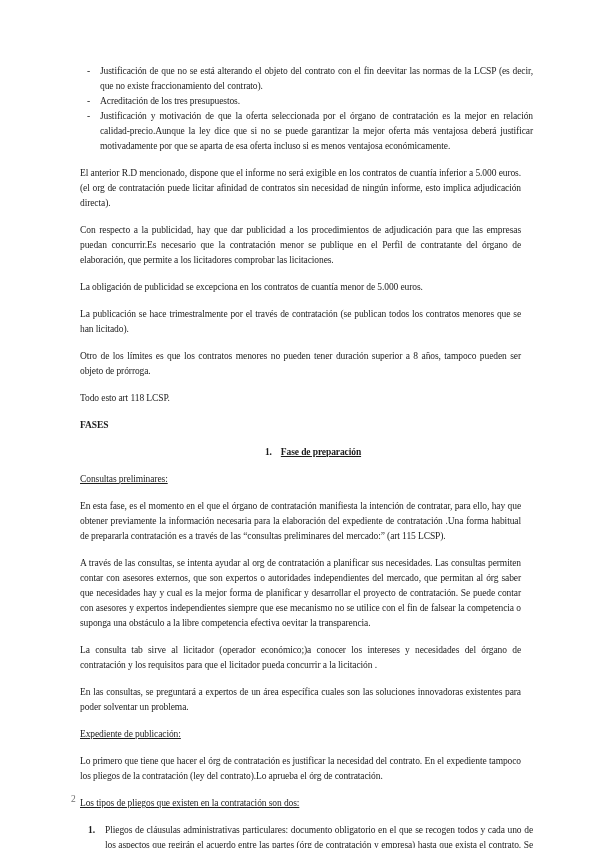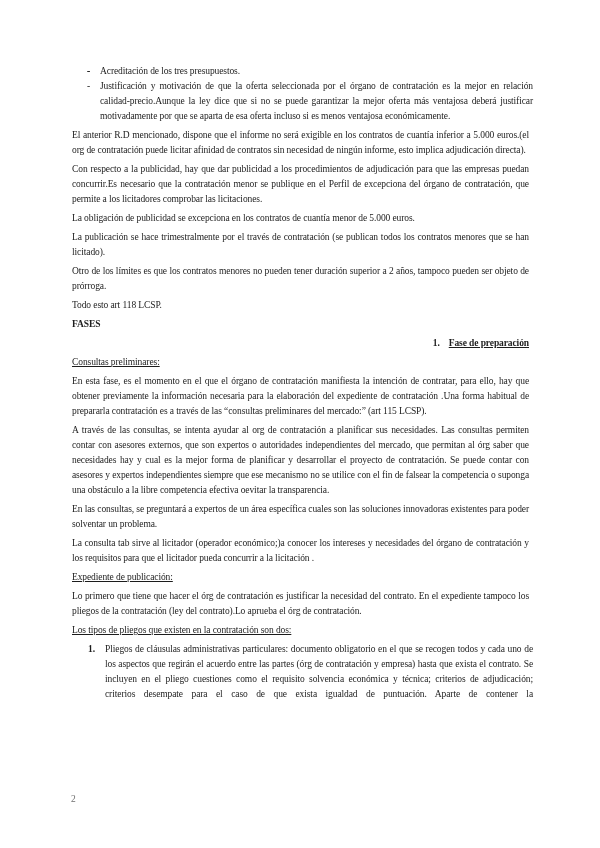--- a/index.html
+++ b/index.html
@@ -16,40 +16,40 @@
     background: #ffffff;
     padding: 64px 67px 0 68px;
     font-family: "Liberation Serif", "DejaVu Serif", serif;
     font-size: 9.5px;
     letter-spacing: -0.1px;
     line-height: 15px;
     color: #1c1c1c;
     text-align: justify;
     overflow: hidden;
   }
-  .page p { margin: 4px; }
+  .page p { margin: 12px; }
   .u { text-decoration: underline; }
   .b { font-weight: bold; }
 
   
   .bullet-item {
     position: relative;
     padding-left: 32px;
   }
   .bullet-marker {
     position: absolute;
     left: 19px;
     top: 0;
     text-decoration: none;
   }
 
   
   .fase-line {
     padding-left: 25px;
-    text-align: right;
+    text-align: center;
   }
   .fase-num {
     font-weight: bold;
     margin-right: 9px;
   }
   .fase-title {
     font-weight: bold;
     text-decoration: underline;
   }
 
@@ -83,49 +83,50 @@
   }
 </style>
 </head>
 <body>
 
 <div class="page">
 
   <div>
     <div class="bullet-item">
       <span class="bullet-marker">-</span>
+      <span>Justificación de que no se está alterando el objeto del contrato con el fin deevitar las normas de la LCSP (es decir, que no existe fraccionamiento del contrato).</span>
     </div>
     <div class="bullet-item">
       <span class="bullet-marker">-</span>
       <span>Acreditación de los tres presupuestos.</span>
     </div>
     <div class="bullet-item">
       <span class="bullet-marker">-</span>
       <span>Justificación y motivación de que la oferta seleccionada por el órgano de contratación es la mejor en relación calidad-precio.Aunque la ley dice que si no se puede garantizar la mejor oferta más ventajosa deberá justificar motivadamente por que se aparta de esa oferta incluso si es menos ventajosa económicamente.</span>
     </div>
   </div>
 
   <p>El anterior R.D mencionado, dispone que el informe no será exigible en los contratos de cuantía inferior a 5.000 euros.(el org de contratación puede licitar afinidad de contratos sin necesidad de ningún informe, esto implica adjudicación directa).</p>
 
-  <p>Con respecto a la publicidad, hay que dar publicidad a los procedimientos de adjudicación para que las empresas puedan concurrir.Es necesario que la contratación menor se publique en el Perfil de excepciona del órgano de contratación, que permite a los licitadores comprobar las licitaciones.</p>
+  <p>Con respecto a la publicidad, hay que dar publicidad a los procedimientos de adjudicación para que las empresas puedan concurrir.Es necesario que la contratación menor se publique en el Perfil de contratante del órgano de elaboración, que permite a los licitadores comprobar las licitaciones.</p>
   <p>La obligación de publicidad se excepciona en los contratos de cuantía menor de 5.000 euros.</p>
   <p>La publicación se hace trimestralmente por el través de contratación (se publican todos los contratos menores que se han licitado).</p>
-  <p>Otro de los límites es que los contratos menores no pueden tener duración superior a 2 años, tampoco pueden ser objeto de prórroga.</p>
+  <p>Otro de los límites es que los contratos menores no pueden tener duración superior a 8 años, tampoco pueden ser objeto de prórroga.</p>
   <p>Todo esto art 118 LCSP.</p>
 
   <p class="b gap-26">FASES</p>
   <p class="fase-line">
     <span class="fase-num">1.</span><span class="fase-title">Fase de preparación</span>
   </p>
 
   <p class="u">Consultas preliminares:</p>
   <p>En esta fase, es el momento en el que el órgano de contratación manifiesta la intención de contratar, para ello, hay que obtener previamente la información necesaria para la elaboración del expediente de contratación .Una forma habitual de prepararla contratación es a través de las “consultas preliminares del mercado:” (art 115 LCSP).</p>
   <p>A través de las consultas, se intenta ayudar al org de contratación a planificar sus necesidades. Las consultas permiten contar con asesores externos, que son expertos o autoridades independientes del mercado, que permitan al órg saber que necesidades hay y cual es la mejor forma de planificar y desarrollar el proyecto de contratación. Se puede contar con asesores y expertos independientes siempre que ese mecanismo no se utilice con el fin de falsear la competencia o suponga una obstáculo a la libre competencia efectiva oevitar la transparencia.</p>
+  <p>La consulta tab sirve al licitador (operador económico;)a conocer los intereses y necesidades del órgano de contratación y los requisitos para que el licitador pueda concurrir a la licitación .</p>
   <p>En las consultas, se preguntará a expertos de un área específica cuales son las soluciones innovadoras existentes para poder solventar un problema.</p>
-  <p>La consulta tab sirve al licitador (operador económico;)a conocer los intereses y necesidades del órgano de contratación y los requisitos para que el licitador pueda concurrir a la licitación .</p>
 
   <p class="u gap-13">Expediente de publicación:</p>
   <p>Lo primero que tiene que hacer el órg de contratación es justificar la necesidad del contrato. En el expediente tampoco los pliegos de la contratación (ley del contrato).Lo aprueba el órg de contratación.</p>
 
   <p class="gap-16">Los tipos de pliegos que existen en la contratación son dos:</p>
   <div class="numbered-item justify-last">
     <span class="item-num">1.</span>
     <span>Pliegos de cláusulas administrativas particulares: documento obligatorio en el que se recogen todos y cada uno de los aspectos que regirán el acuerdo entre las partes (órg de contratación y empresa) hasta que exista el contrato. Se incluyen en el pliego cuestiones como el requisito solvencia económica y técnica; criterios de adjudicación; criterios desempate para el caso de que exista igualdad de puntuación. Aparte de contener la</span>
   </div>
 

